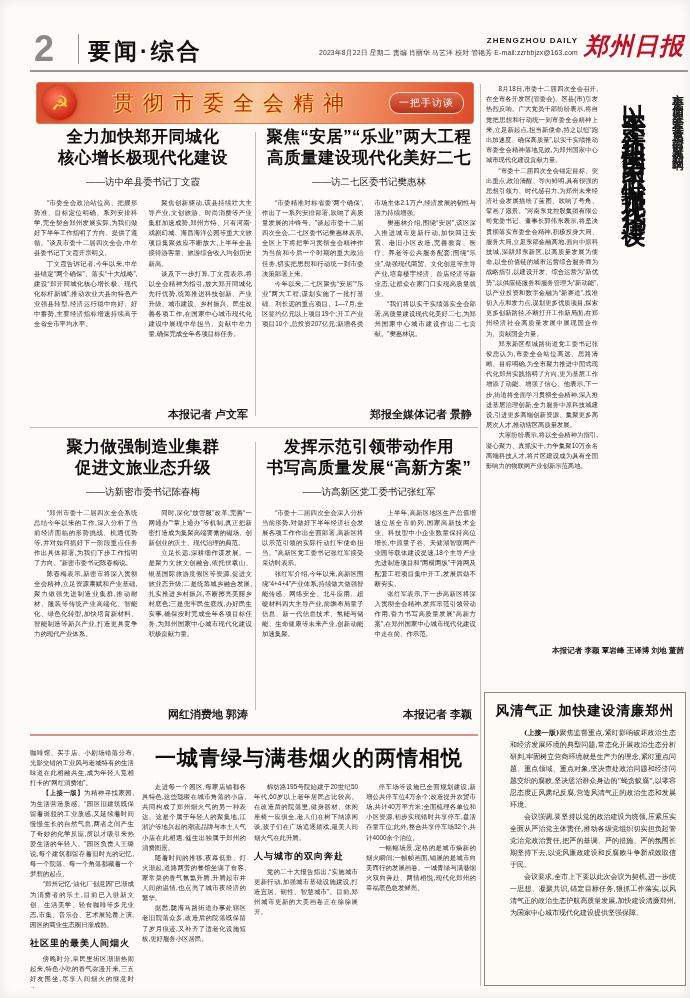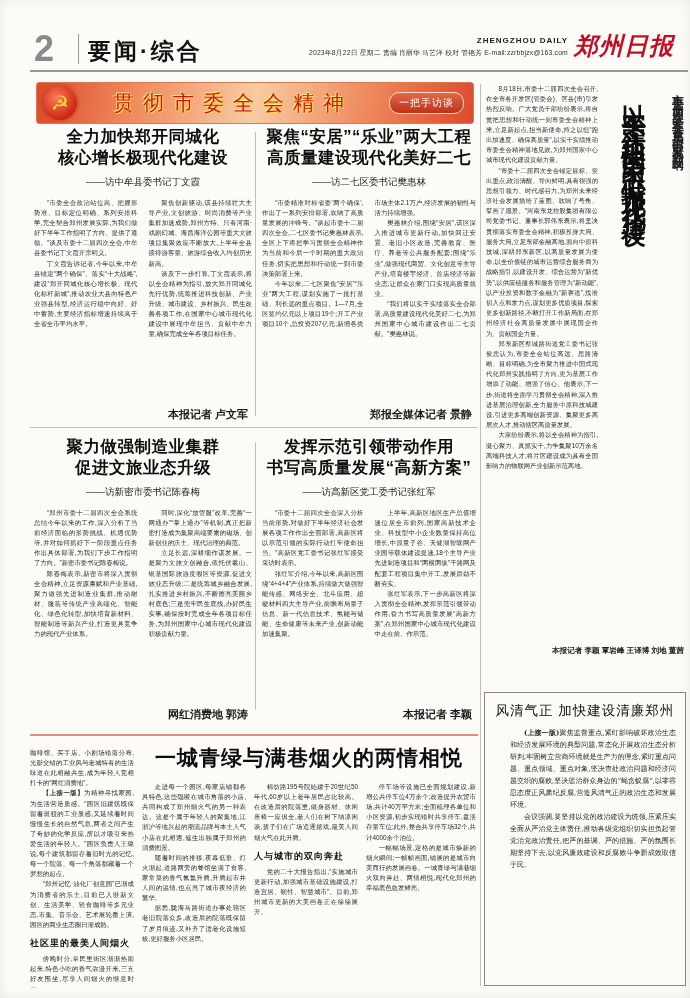--- a/index.html
+++ b/index.html
@@ -3,21 +3,21 @@
 <meta charset="utf-8">
 <style>
   html,body{margin:0;padding:0;}
   body{background:#e8e6e1;font-family:"Liberation Sans",sans-serif;}
   .page{position:relative;width:690px;height:998px;background:#fcfbf8;margin:0 auto;
         overflow:hidden;color:#1c1c1c;box-shadow:inset 0 0 12px rgba(0,0,0,.08);}
   
   .pagenum{position:absolute;left:34px;top:28px;font-size:36px;font-weight:bold;color:#8a8a8a;}
   .hdr-div{position:absolute;left:78px;top:34px;width:1px;height:30px;background:#999;}
   .section-title{position:absolute;left:88px;top:36px;font-size:23px;font-weight:bold;letter-spacing:3px;color:#111;}
-  .hdr-right{position:absolute;right:16px;top:34px;display:flex;align-items:flex-end;gap:6px;}
+  .hdr-right{position:absolute;right:6px;top:34px;display:flex;align-items:flex-end;gap:6px;}
   .hdr-info{text-align:right;}
   .hdr-en{font-size:8px;font-weight:bold;letter-spacing:1px;color:#222;}
   .hdr-date{font-size:6.8px;color:#333;margin-top:3px;letter-spacing:.2px;}
   .logo-cn{font-family:"Liberation Serif",serif;font-style:italic;font-weight:bold;font-size:24px;color:#c30d23;letter-spacing:1px;line-height:1;}
   .hdr-rule{position:absolute;left:30px;top:70px;width:658px;height:2px;background:#9b968e;}
   
   .banner{position:absolute;left:36px;top:82px;width:436px;height:40px;border-radius:3px;
           background:linear-gradient(100deg,#dd4a2c 0%,#ef8a5c 22%,#f8cba2 50%,#ee8256 78%,#dd4a2c 100%);
           border:1px solid #d9794f;display:flex;align-items:center;}
   .emblem{width:34px;height:34px;margin-left:6px;border-radius:50%;
@@ -55,21 +55,21 @@
   .feat-head{position:absolute;left:140px;top:744px;width:338px;text-align:center;
              font-size:21px;font-weight:bold;letter-spacing:1px;color:#0d0d0d;}
   .fcol{position:absolute;font-size:6.4px;line-height:1.58;text-align:justify;color:#2a2a2a;overflow:hidden;}
   .fcol p{margin:0;text-indent:2em;}
   .fcol p.noindent{text-indent:0;}
   .fcol .subhead{font-size:9px;font-weight:bold;text-indent:0;margin:6px 0 4px;letter-spacing:1px;color:#111;}
   .fcol b{font-weight:bold;}
   
   .box{position:absolute;left:484px;top:692px;width:202px;height:294px;border:1px solid #8c877e;
        box-sizing:border-box;padding:9px 9px;background:#fcfbf6;}
-  .box h3{margin:0;text-align:center;font-size:13.5px;letter-spacing:1px;font-weight:normal;color:#0d0d0d;}
+  .box h3{margin:0;text-align:center;font-size:13.5px;letter-spacing:1px;font-weight:bold;color:#0d0d0d;}
   .box .body{margin-top:7px;font-family:"DejaVu Serif",serif;font-size:7px;line-height:1.72;
              text-align:justify;color:#262626;overflow:hidden;height:240px;margin-left:16px;}
   .box .body p{margin:0;text-indent:2em;}
 </style>
 </head>
 <body>
 
 <div class="page">
 
   <div class="pagenum">2</div>
@@ -181,16 +181,17 @@
   <div class="fcol" style="left:366px;top:782px;width:110px;height:206px;">
     <p>停车场等设施已全面规划建设,新增公共停车位4万余个;改造提升农贸市场,共计40万平方米;全面梳理各单位和小区资源,初步实现错时共享停车,盘活存量车位;此外,整合共享停车场32个,共计4000余个泊位。</p>
     <p>一幅幅场景,定格的是城市焕新的烟火瞬间;一帧帧画面,铺展的是城市向美而行的发展画卷。一城青绿与满巷烟火双向奔赴、两情相悦,现代化郑州的幸福底色愈发鲜亮。</p>
   </div>
 
   <div class="box">
     <h3>风清气正 加快建设清廉郑州</h3>
     <div class="body">
       <p><b>(上接一版)</b><span>聚焦监督重点,紧盯影响破坏政治生态和经济发展环境的典型问题,常态化开展政治生态分析研判,牢固树立营商环境就是生产力的理念,紧盯重点问题、重点领域、重点对象,坚决查处政治问题和经济问题交织的腐败,坚决惩治群众身边的“蝇贪蚁腐”,以零容忍态度正风肃纪反腐,营造风清气正的政治生态和发展环境。</span></p>
       <p>会议强调,要坚持以党的政治建设为统领,压紧压实全面从严治党主体责任,推动各级党组织切实担负起管党治党政治责任,把严的基调、严的措施、严的氛围长期坚持下去,以党风廉政建设和反腐败斗争新成效取信于民。</p>
+      <p>会议要求,全市上下要以此次会议为契机,进一步统一思想、凝聚共识,锚定目标任务,狠抓工作落实,以风清气正的政治生态护航高质量发展,加快建设清廉郑州,为国家中心城市现代化建设提供坚强保障。</p>
     </div>
   </div>
 
 </div>
 
 </body></html>

